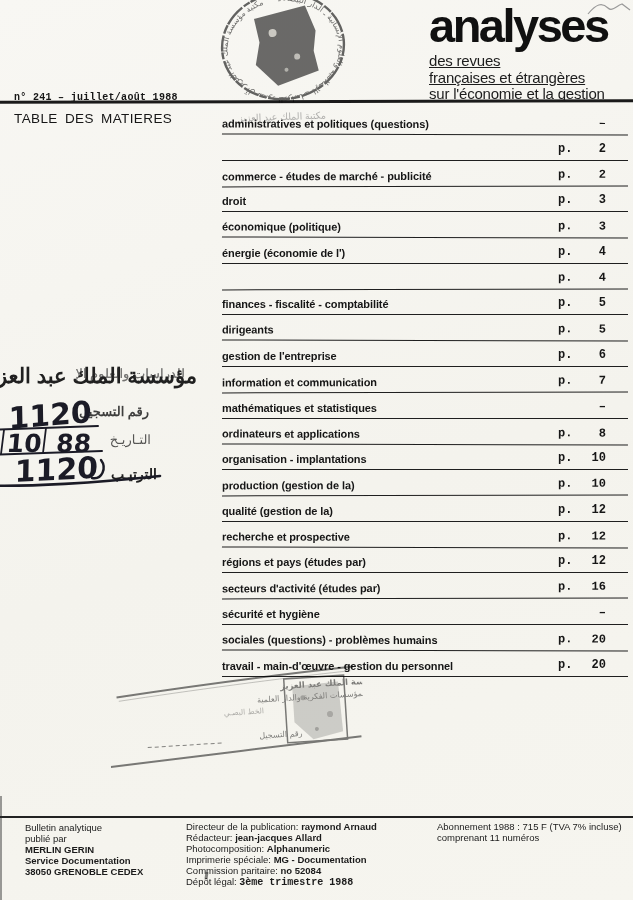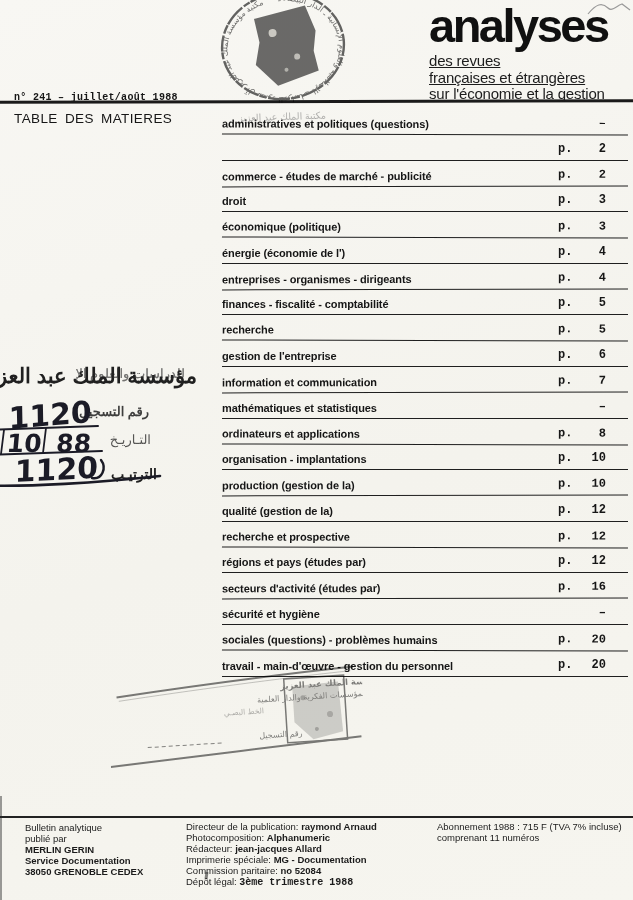--- a/index.html
+++ b/index.html
@@ -147,37 +147,36 @@
 
       <div class="row i5">
         <span class="row-label">énergie (économie de l')</span>
         <span class="page-cell">
           <span class="page-prefix">p.</span>
           <span class="page-num">4</span>
         </span>
       </div>
 
       <div class="row i6">
-        <span class="row-label">entreprises - organismes - dirigeants</span>
         <span class="page-cell">
           <span class="page-prefix">p.</span>
           <span class="page-num">4</span>
         </span>
       </div>
 
       <div class="row i7">
         <span class="row-label">finances - fiscalité - comptabilité</span>
         <span class="page-cell">
           <span class="page-prefix">p.</span>
           <span class="page-num">5</span>
         </span>
       </div>
 
       <div class="row i8">
-        <span class="row-label">recherche</span>
+        <span class="row-label">dirigeants</span>
         <span class="page-cell">
           <span class="page-prefix">p.</span>
           <span class="page-num">5</span>
         </span>
       </div>
 
       <div class="row i9">
         <span class="row-label">gestion de l'entreprise</span>
         <span class="page-cell">
           <span class="page-prefix">p.</span>
@@ -342,30 +341,30 @@
 
   </div>
 
   <div class="f-col f-center">
 
       <div class="pub-row i0">
         <span class="pub-label">Directeur de la publication:</span>
         <span class="pub-value">raymond Arnaud</span>
       </div>
 
+      <div class="pub-row i1">
+        <span class="pub-label">Rédacteur:</span>
+        <span class="pub-value">jean-jacques Allard</span>
+      </div>
+
       <div class="pub-row i2">
         <span class="pub-label">Photocomposition:</span>
         <span class="pub-value">Alphanumeric</span>
       </div>
 
-      <div class="pub-row i1">
-        <span class="pub-label">Rédacteur:</span>
-        <span class="pub-value">jean-jacques Allard</span>
-      </div>
-
       <div class="pub-row i3">
         <span class="pub-label">Imprimerie spéciale:</span>
         <span class="pub-value">MG - Documentation</span>
       </div>
 
       <div class="pub-row i4">
         <span class="pub-label">Commission paritaire:</span>
         <span class="pub-value">no 52084</span>
       </div>
 

